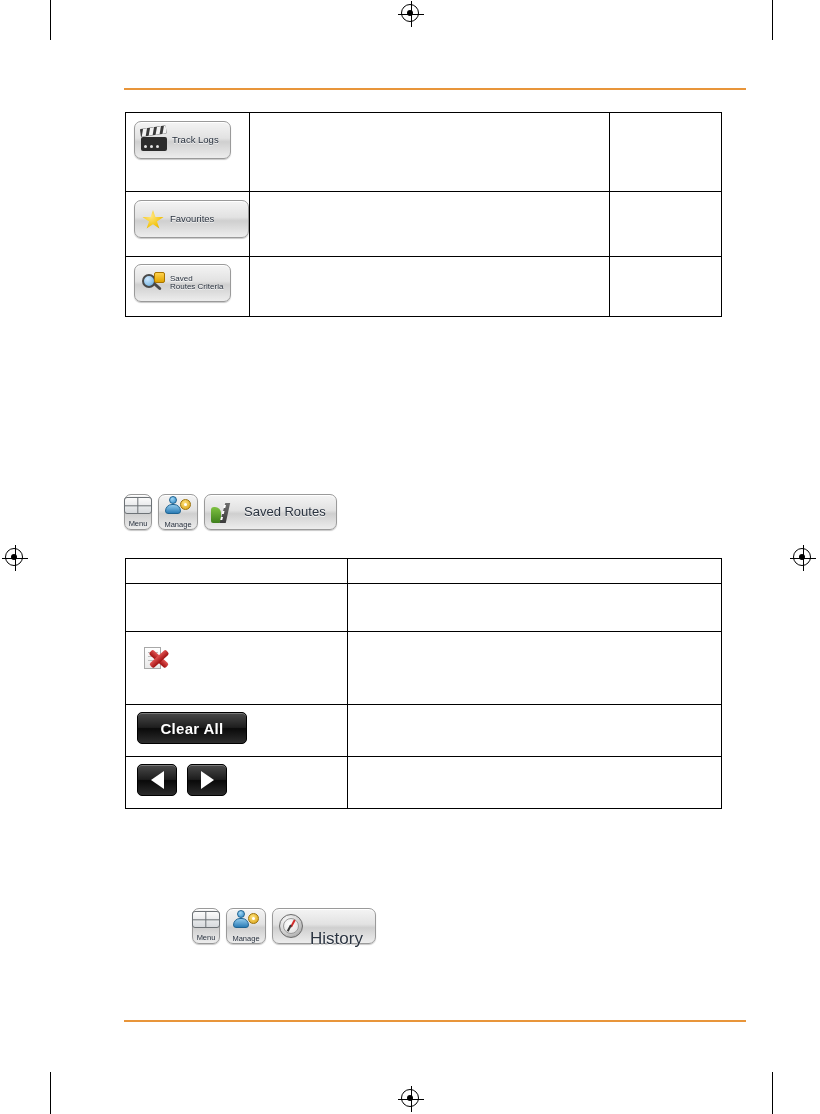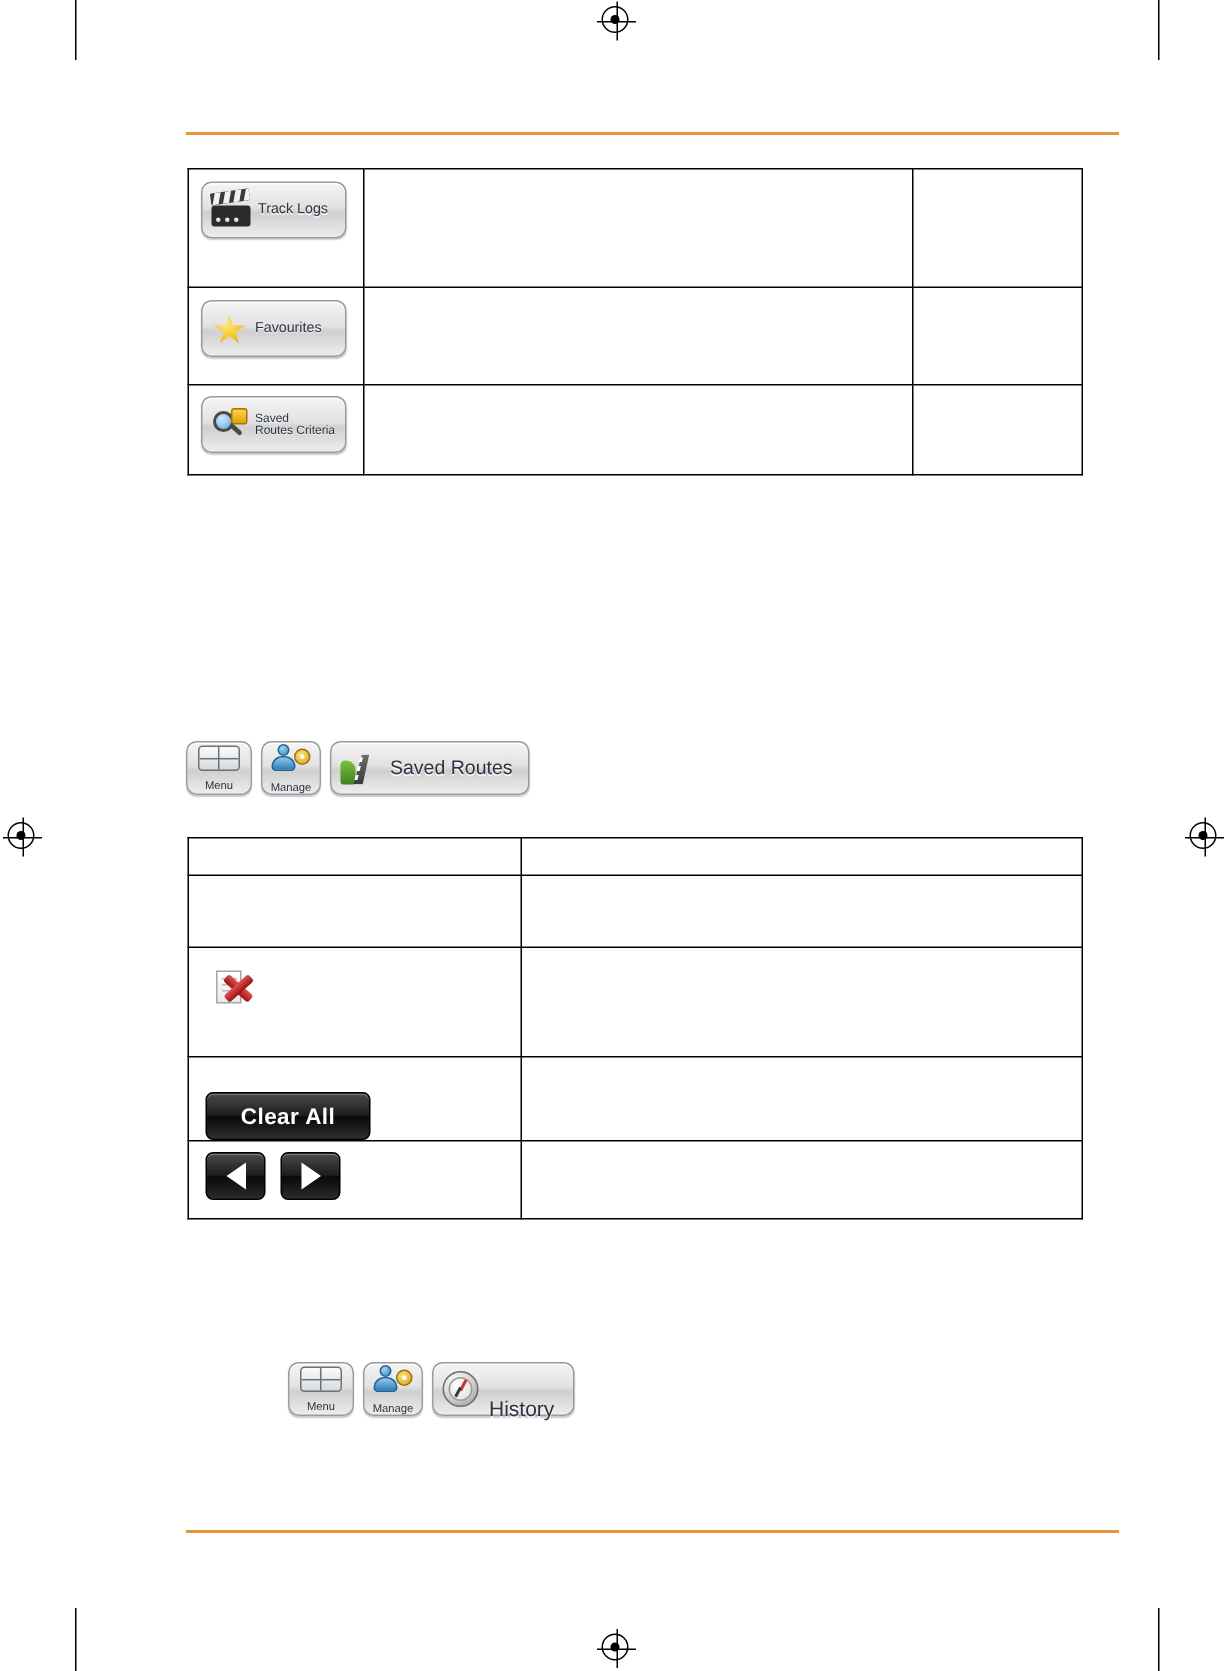--- a/index.html
+++ b/index.html
@@ -200,21 +200,21 @@
     position: absolute; right: 0; top: 0;
     width: 11px; height: 11px;
     background: linear-gradient(180deg,#ffd34d,#e0a300);
     border: 1px solid #a87400;
     border-radius: 2px;
     box-sizing: border-box;
   }
 
   
   .menu-btn {
-    width: 44px; height: 36px;
+    width: 28px; height: 36px;
     display: flex; flex-direction: column;
     align-items: center; justify-content: flex-start;
     padding-top: 2px;
     box-sizing: border-box;
   }
   .ico-grid {
     width: 28px; height: 17px;
     border: 1.6px solid #6d7276;
     border-radius: 3px;
     background: linear-gradient(180deg,#fbfbfb,#d7dadd);
@@ -360,21 +360,20 @@
     border: 1px solid #000;
     border-radius: 5px;
     display: flex;
     align-items: center;
     justify-content: center;
     color: #fff;
     font-size: 15px;
     font-weight: bold;
     letter-spacing: .3px;
     box-shadow: inset 0 1px 0 rgba(255,255,255,.28);
-    margin-top: 16px;
   }
 
   
   .arrow-btn {
     width: 38px; height: 30px;
     background: linear-gradient(180deg, #4a4a4a 0%, #1d1d1d 48%, #090909 52%, #2b2b2b 100%);
     border: 1px solid #000;
     border-radius: 5px;
     display: flex; align-items: center; justify-content: center;
     box-shadow: inset 0 1px 0 rgba(255,255,255,.28);
@@ -452,21 +451,21 @@
       <td style="width:374px;">
         <span></span>
       </td>
       <td style="width:115px;">
         <span></span>
       </td>
     </tr>
 
     <tr>
       <td style="height:56px; padding:8px 0 0 8px;">
-        <div class="btn gbtn" style="width:97px; height:38px;">
+        <div class="btn gbtn" style="width:115px; height:38px;">
           <span class="ico ico-star">
               <span class="s"></span>
             </span>
           <span class="lbl">Favourites</span>
         </div>
       </td>
       <td>
         <span></span>
       </td>
       <td>
@@ -598,15 +597,15 @@
     </span>
     <span class="cap">Manage</span>
   </div>
   <div class="btn gbtn" style="height:36px; padding:0 12px 0 6px;">
     <span class="ico-history">
       <span class="ring"></span>
         <span class="face"></span>
       <span class="needle"></span>
         <span class="needle2"></span>
     </span>
-    <span class="lbl" style="font-size:14px;margin-top:26px;">History</span>
+    <span class="lbl" style="font-size:17px;margin-top:26px;">History</span>
   </div>
 </div>
 
 </body></html>

